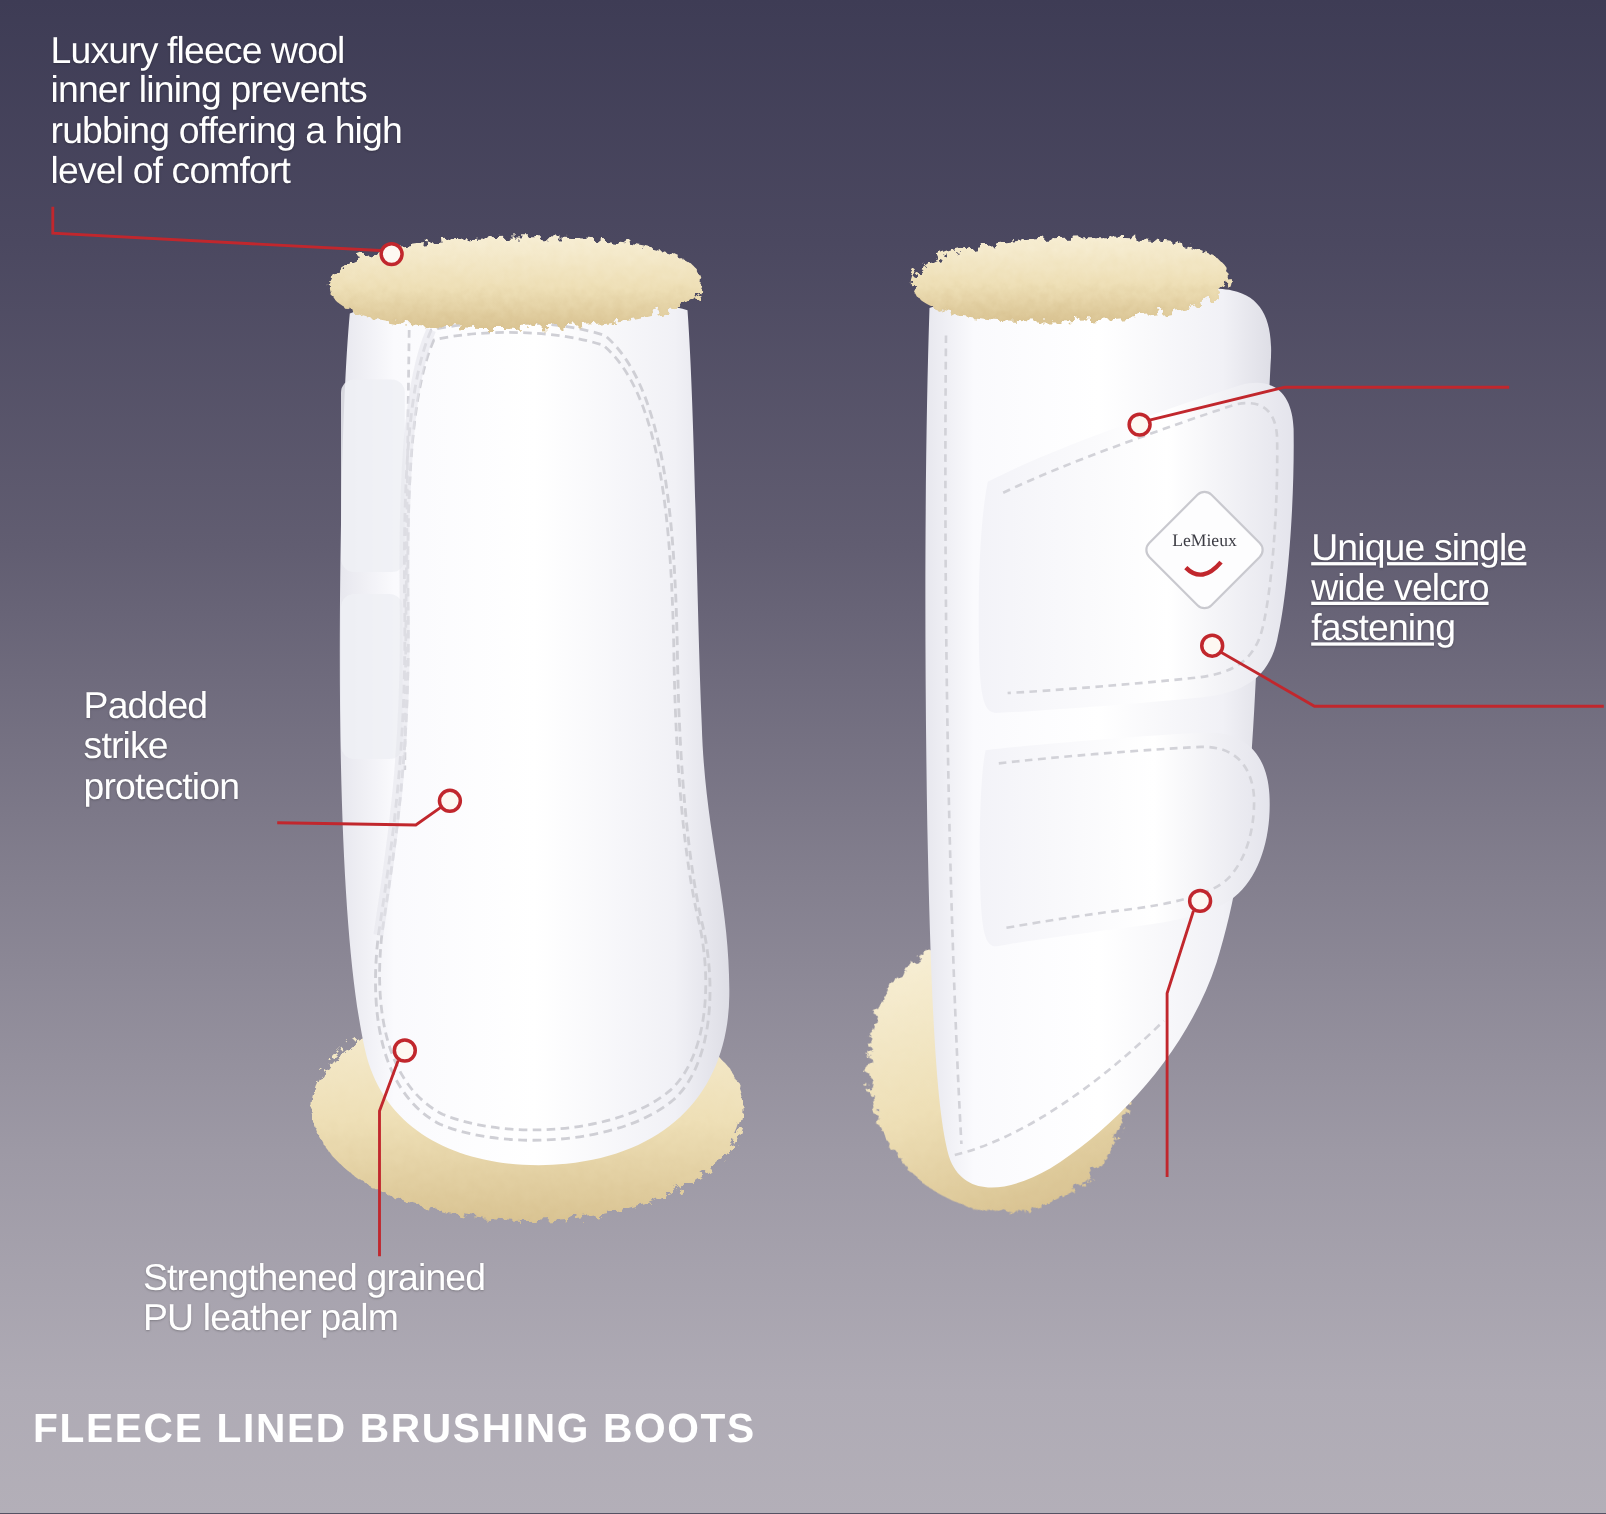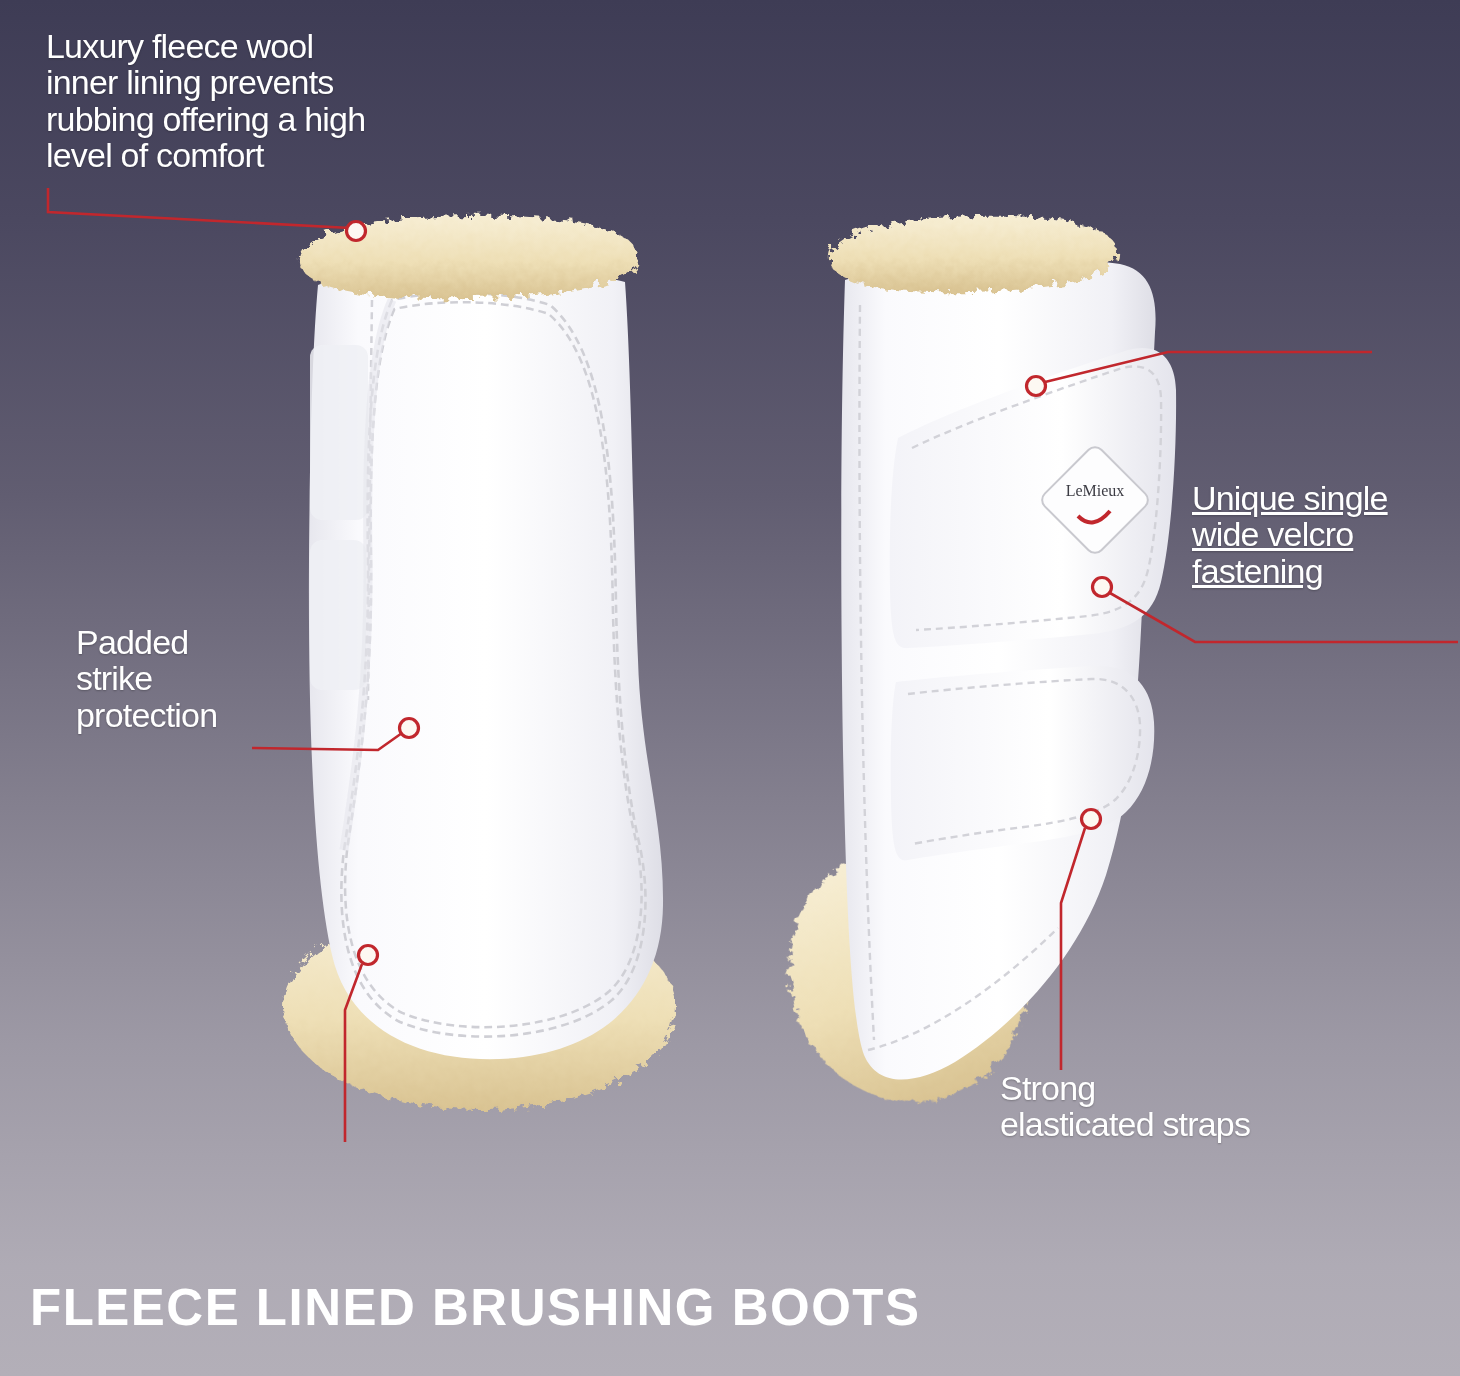--- a/index.html
+++ b/index.html
@@ -15,21 +15,21 @@
     text-shadow:0 1px 2px rgba(0,0,0,0.25);
   }
   #ann-fleece{left:46px;top:28px;}
   #ann-strike{left:76px;top:624px;}
   #ann-palm{left:130px;top:1144px;}
   #ann-pu{left:1176px;top:204px;}
   #ann-velcro{left:1192px;top:480px;text-decoration:underline;}
   #ann-straps{left:1000px;top:1070px;}
   .page-title{
     position:absolute;left:30px;top:1278px;z-index:3;
-    color:#ffffff;font-size:51px;font-weight:bold;letter-spacing:1.5px;
+    color:#ffffff;font-size:37px;font-weight:bold;letter-spacing:1.5px;
   }
 </style>
 </head>
 <body>
 
 <div class="stage">
 
   <svg class="art" width="1460" height="1376" viewBox="0 0 1460 1376">
     <defs>
       <filter id="fur" x="-15%" y="-15%" width="130%" height="130%">
@@ -135,20 +135,20 @@
     </g>
   </svg>
 
   <div class="annotation" id="ann-fleece">Luxury fleece wool
 inner lining prevents
 rubbing offering a high
 level of comfort</div>
   <div class="annotation" id="ann-strike">Padded
 strike
 protection</div>
+  <div class="annotation" id="ann-palm">Strengthened grained
+PU leather palm</div>
   <div class="annotation" id="ann-velcro">Unique single
 wide velcro
 fastening</div>
-  <div class="annotation" id="ann-straps">Strong
-elasticated straps</div>
 
   <div class="page-title">FLEECE LINED BRUSHING BOOTS</div>
 </div>
 
 </body></html>

